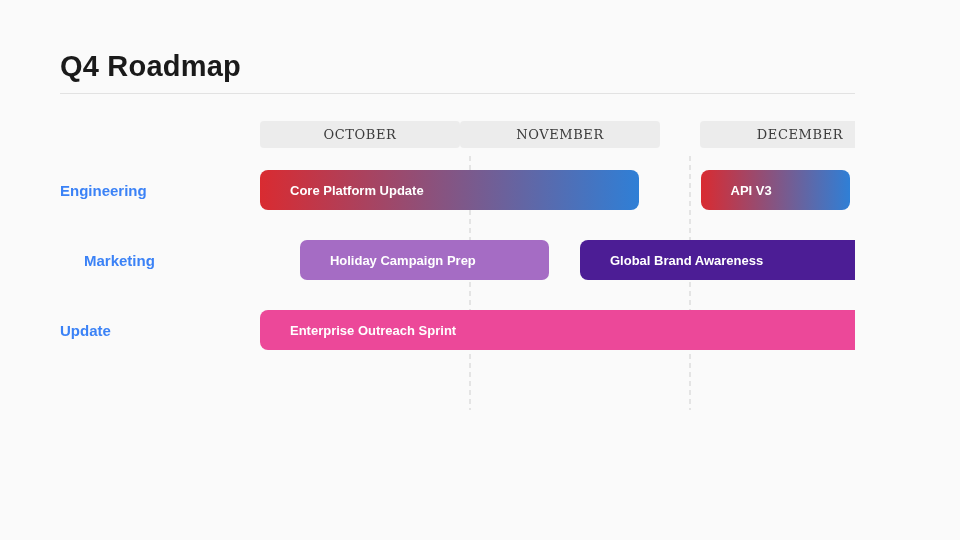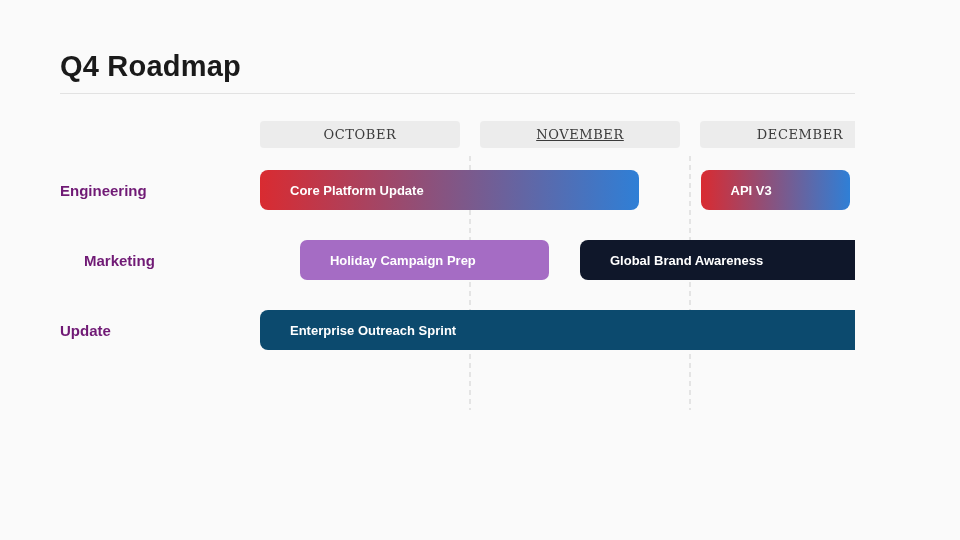--- a/index.html
+++ b/index.html
@@ -66,21 +66,21 @@
 
   .row-label {
     position: absolute;
     left: 60px;
     width: 185px;
     height: 40px;
     display: flex;
     align-items: center;
     font-size: 15px;
     font-weight: 700;
-    color: #701a75;
+    color: #3b82f6;
   }
 
   .task-bar {
     position: absolute;
     height: 40px;
     border-radius: 8px;
     display: flex;
     align-items: center;
     padding-left: 30px;
     overflow: hidden;
@@ -95,40 +95,40 @@
   }
 </style>
 </head>
 <body>
 
 <div class="stage">
   <h1 class="page-title">Q4 Roadmap</h1>
   <div class="title-divider"></div>
   <div id="months">
       <div class="month-header" style="left: 260px;">OCTOBER</div>
-      <div class="month-header" style="left: 480px; text-decoration: underline;">NOVEMBER</div>
+      <div class="month-header" style="left: 460px;">NOVEMBER</div>
       <div class="month-header" style="left: 700px; text-align: right;">DECEMBER</div>
     </div>
   <div id="gridlines">
       <div class="gridline" style="left: 469px;"></div>
       <div class="gridline" style="left: 689px;"></div>
     </div>
   <div id="rows">
       <div class="row-label" style="top: 170px;">Engineering</div>
       <div class="task-bar" style="left: 260px; width: 379.4px; top: 170px; background: linear-gradient(90deg, rgb(217, 43, 49), rgb(47, 127, 214));">
         <span class="task-label">Core Platform Update</span>
       </div>
       <div class="task-bar" style="left: 700.5px; width: 149.1px; top: 170px; background: linear-gradient(90deg, rgb(217, 43, 49), rgb(47, 127, 214));">
         <span class="task-label">API V3</span>
       </div>
       <div class="row-label" style="top: 240px; margin-left: 24px;">Marketing</div>
       <div class="task-bar" style="left: 299.9px; width: 249.3px; top: 240px; background: rgb(165, 108, 196); border-radius: 7px;">
         <span class="task-label">Holiday Campaign Prep</span>
       </div>
-      <div class="task-bar" style="left: 580px; width: 320px; top: 240px; background: #0f172a;">
+      <div class="task-bar" style="left: 580px; width: 320px; top: 240px; background: #4c1d95;">
         <span class="task-label">Global Brand Awareness</span>
       </div>
       <div class="row-label" style="top: 310px;">Update</div>
-      <div class="task-bar" style="left: 260px; width: 640px; top: 310px; background: #0c4a6e;">
+      <div class="task-bar" style="left: 260px; width: 640px; top: 310px; background: #ec4899;">
         <span class="task-label">Enterprise Outreach Sprint</span>
       </div>
     </div>
 </div>
 
 </body></html>

